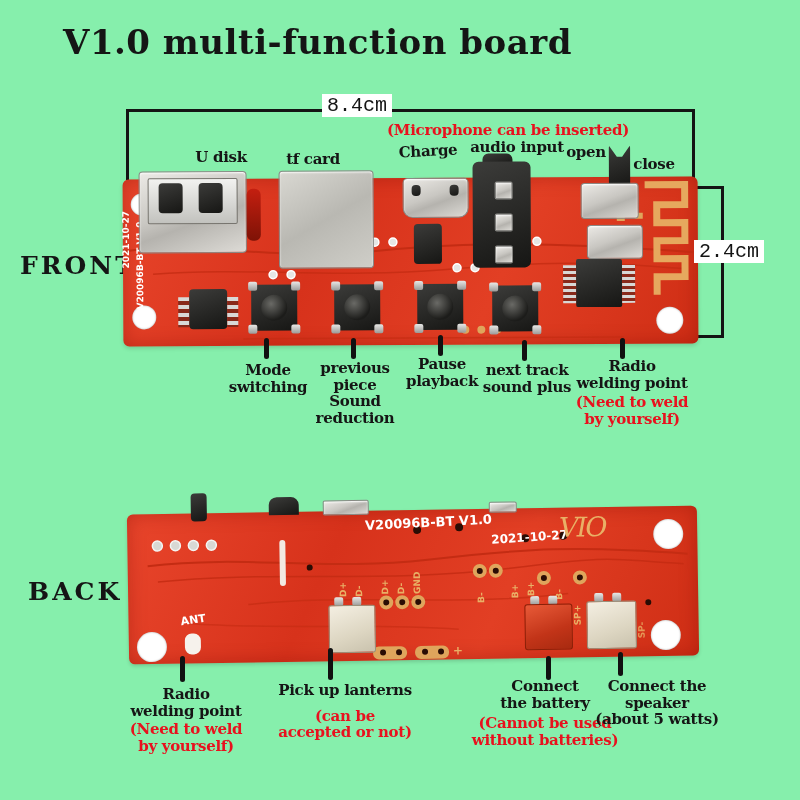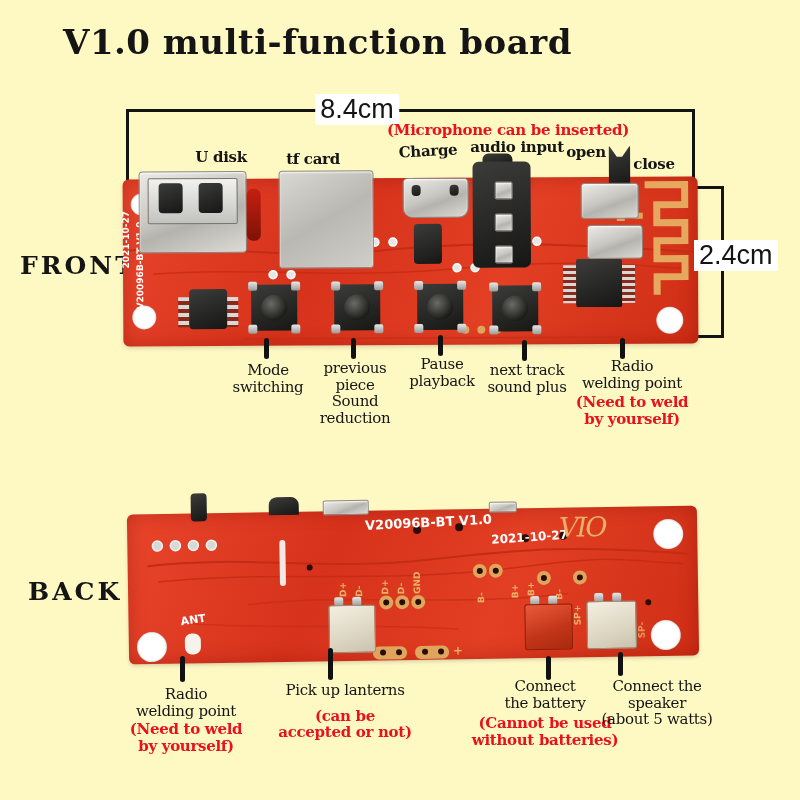--- a/index.html
+++ b/index.html
@@ -1,39 +1,39 @@
 <!DOCTYPE html>
 <html><head>
 <meta charset="utf-8">
 <style>
   html,body{margin:0;padding:0;background:#fff;}
-  #canvas{position:relative;width:800px;height:800px;background:#fef9c3;overflow:hidden;
+  #canvas{position:relative;width:800px;height:800px;background:#86efac;overflow:hidden;
           font-family:"DejaVu Serif", serif;color:#151515;}
   .abs{position:absolute;}
   .ctr{transform:translateX(-50%);text-align:center;}
   .pre{white-space:pre-line;}
   .blk-line{background:#141414;}
   .stub{width:5px;background:#111;border-radius:3px;}
-  .lbl{font-weight:400;font-size:15px;line-height:1.1;letter-spacing:-0.3px;}
+  .lbl{font-weight:700;font-size:15px;line-height:1.1;letter-spacing:-0.3px;}
   .toplbl{font-weight:700;font-size:15px;letter-spacing:-0.3px;white-space:nowrap;}
   .red{color:#e8111e;font-weight:700;}
   .board{background:linear-gradient(115deg,#e8452b 0%,#d7321b 35%,#e23f24 65%,#cf2e15 100%);
          border-radius:6px;box-shadow:inset 0 0 18px rgba(120,10,0,.35),0 2px 4px rgba(0,0,0,.15);}
   .hole{background:#fff;border-radius:50%;box-shadow:inset 0 0 2px rgba(0,0,0,.4);}
   .silver{background:linear-gradient(160deg,#eceae6 0%,#c9c7c2 45%,#b5b3ae 60%,#dddbd6 100%);
           border:1px solid #8a8a86;border-radius:4px;box-shadow:inset 0 1px 2px #fff;}
   .blackpart{background:linear-gradient(160deg,#3c3c3a,#161614);border-radius:4px;}
   .beige{background:linear-gradient(160deg,#f4efe2,#ddd6c2 60%,#c9c2ad);border:1px solid #9a927c;border-radius:3px;}
   .pin{position:absolute;width:9px;height:9px;background:linear-gradient(#e8e8e6,#9a9a98);border-radius:2px;}
   .btncap{position:absolute;left:10px;top:10px;width:26px;height:26px;border-radius:50%;
           background:radial-gradient(circle at 38% 35%,#6a6a66,#1c1c1a 70%);}
   .silk{color:#fff;font-family:"DejaVu Sans",sans-serif;font-weight:700;}
   .vtxt{writing-mode:vertical-rl;transform:rotate(180deg);}
   .goldtxt{color:#e9b066;font-family:"DejaVu Sans",sans-serif;font-weight:700;font-size:9px;}
-  .dim{font-family:Liberation Sans, sans-serif;font-size:27px;color:#141414;background:#fff;padding:0 5px;}
+  .dim{font-family:Liberation Mono, monospace;font-size:20px;color:#141414;background:#fff;padding:0 5px;}
 </style>
 </head>
 <body>
 
 <div id="canvas">
 
   <div class="abs" style="left:63px;top:22px;font-size:34px;font-weight:700;letter-spacing:.5px;">V1.0 multi-function board</div>
 
   <div class="abs blk-line" style="left:126px;top:109px;width:569px;height:3px;"></div>
   <div class="abs blk-line" style="left:126px;top:109px;width:3px;height:71px;"></div>

